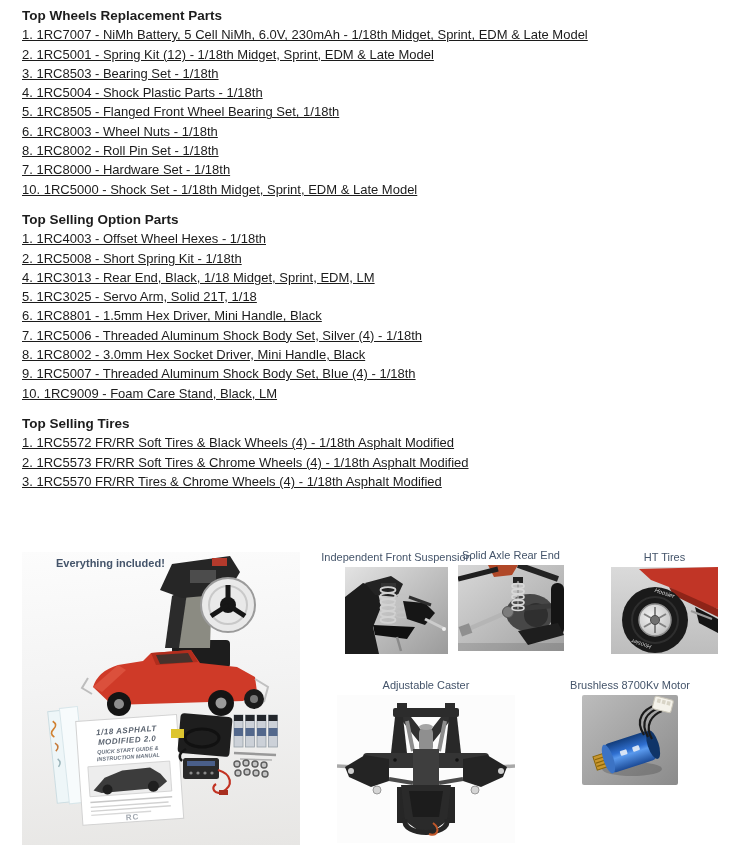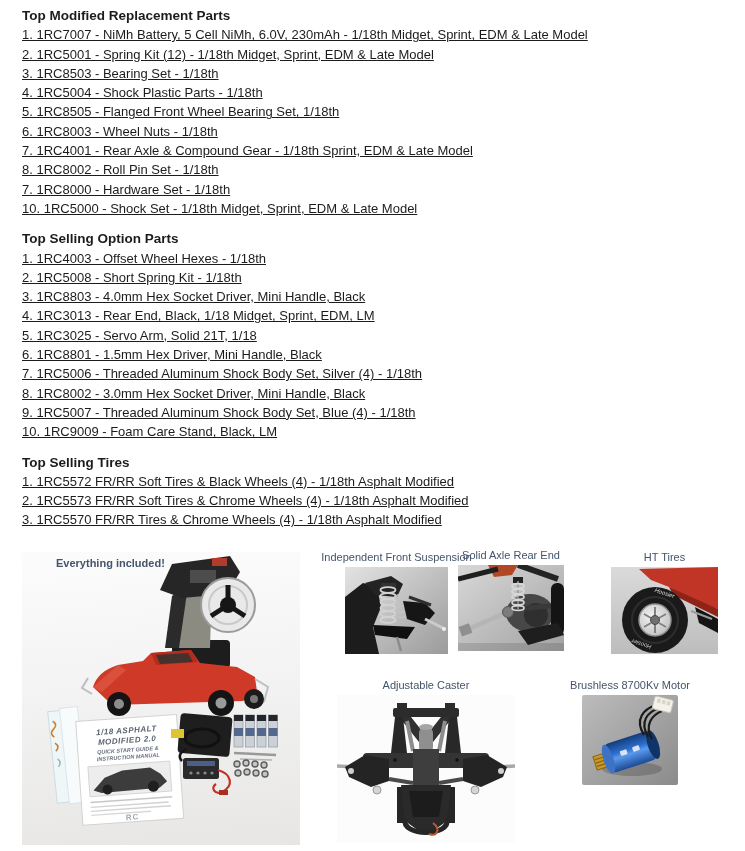--- a/index.html
+++ b/index.html
@@ -35,38 +35,36 @@
   .t4{left:337px;top:679px;width:178px;}
   .t5{left:582px;top:679px;width:96px;}
   svg{display:block;}
 </style>
 </head>
 <body>
 
 <div class="text-block">
 
   <div class="section">
-    <div class="section-title">Top Modified Replacement Parts</div>
+    <div class="section-title">Top Wheels Replacement Parts</div>
     <div class="part-item">1. 1RC7007 - NiMh Battery, 5 Cell NiMh, 6.0V, 230mAh - 1/18th Midget, Sprint, EDM &amp; Late Model</div>
     <div class="part-item">2. 1RC5001 - Spring Kit (12) - 1/18th Midget, Sprint, EDM &amp; Late Model</div>
     <div class="part-item">3. 1RC8503 - Bearing Set - 1/18th</div>
     <div class="part-item">4. 1RC5004 - Shock Plastic Parts - 1/18th</div>
     <div class="part-item">5. 1RC8505 - Flanged Front Wheel Bearing Set, 1/18th</div>
     <div class="part-item">6. 1RC8003 - Wheel Nuts - 1/18th</div>
-    <div class="part-item">7. 1RC4001 - Rear Axle &amp; Compound Gear - 1/18th Sprint, EDM &amp; Late Model</div>
     <div class="part-item">8. 1RC8002 - Roll Pin Set - 1/18th</div>
     <div class="part-item">7. 1RC8000 - Hardware Set - 1/18th</div>
     <div class="part-item">10. 1RC5000 - Shock Set - 1/18th Midget, Sprint, EDM &amp; Late Model</div>
   </div>
 
   <div class="section">
     <div class="section-title">Top Selling Option Parts</div>
     <div class="part-item">1. 1RC4003 - Offset Wheel Hexes - 1/18th</div>
     <div class="part-item">2. 1RC5008 - Short Spring Kit - 1/18th</div>
-    <div class="part-item">3. 1RC8803 - 4.0mm Hex Socket Driver, Mini Handle, Black</div>
     <div class="part-item">4. 1RC3013 - Rear End, Black, 1/18 Midget, Sprint, EDM, LM</div>
     <div class="part-item">5. 1RC3025 - Servo Arm, Solid 21T, 1/18</div>
     <div class="part-item">6. 1RC8801 - 1.5mm Hex Driver, Mini Handle, Black</div>
     <div class="part-item">7. 1RC5006 - Threaded Aluminum Shock Body Set, Silver (4) - 1/18th</div>
     <div class="part-item">8. 1RC8002 - 3.0mm Hex Socket Driver, Mini Handle, Black</div>
     <div class="part-item">9. 1RC5007 - Threaded Aluminum Shock Body Set, Blue (4) - 1/18th</div>
     <div class="part-item">10. 1RC9009 - Foam Care Stand, Black, LM</div>
   </div>
 
   <div class="section">

